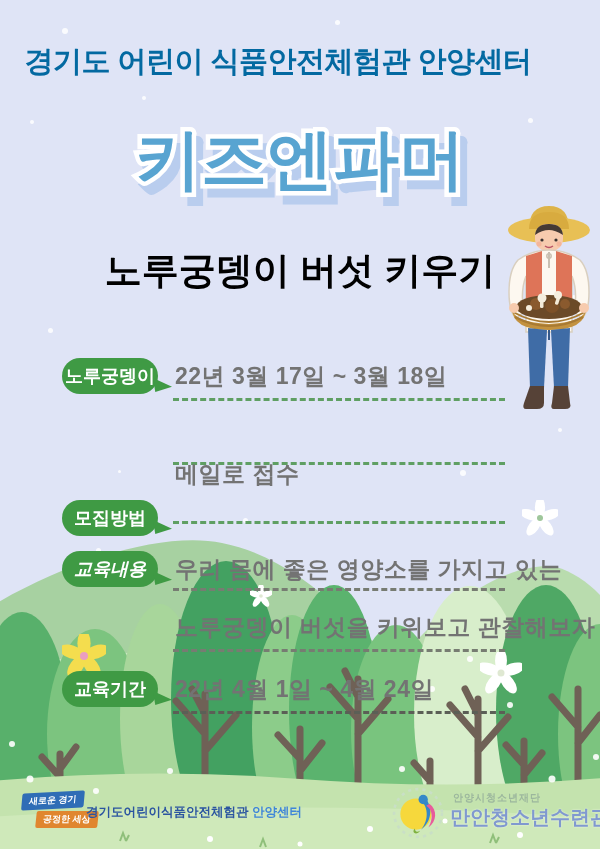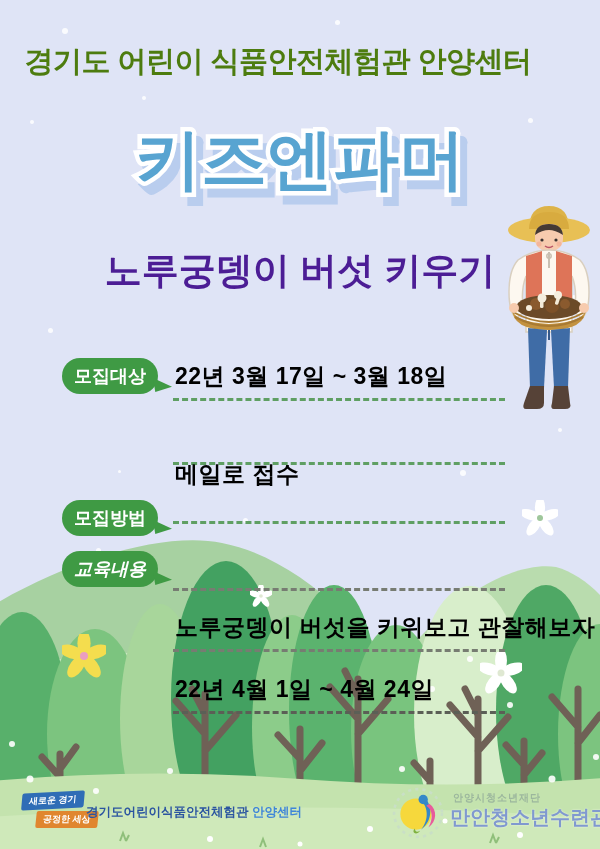--- a/index.html
+++ b/index.html
@@ -8,51 +8,51 @@
   .page {
     position:relative; width:600px; height:849px;
     background:#dfe4f6; overflow:hidden;
   }
   
   .dot { position:absolute; background:#ffffff; border-radius:50%; opacity:.85; }
 
   
   .org-line {
     position:absolute; top:42px; left:0; width:556px; text-align:center;
-    font-size:29px; font-weight:800; color:#4d7c0f; letter-spacing:-0.5px;
+    font-size:29px; font-weight:800; color:#0369a1; letter-spacing:-0.5px;
     white-space:nowrap;
   }
   .big-title-wrap { position:absolute; top:126px; left:0; width:496px; height:90px; }
   .big-title-layer {
     position:absolute; left:0; width:600px; text-align:center;
     font-size:66px; font-weight:800; line-height:1; white-space:nowrap;
   }
   .bt-shadow { color:#b9cdee; -webkit-text-stroke:9px #b9cdee; transform:translate(7px,9px); }
   .bt-outline { color:#ffffff; -webkit-text-stroke:9px #ffffff; }
   .bt-fill { color:#58a4d1; }
   .subtitle {
     position:absolute; top:246px; left:0; width:600px; text-align:center;
-    font-size:37px; font-weight:800; color:#4c1d95; white-space:nowrap;
+    font-size:37px; font-weight:800; color:#000000; white-space:nowrap;
   }
 
   
   .bubble {
     position:absolute; left:62px; width:96px; height:36px;
     background:#3f9a44; border-radius:18px;
     display:flex; align-items:center; justify-content:center;
     color:#ffffff; font-weight:bold; font-size:18px; white-space:nowrap;
   }
   .bubble::after {
     content:""; position:absolute; right:-14px; bottom:2px;
     width:19px; height:14px; background:#3f9a44;
     clip-path:polygon(0 0, 100% 62%, 12% 100%);
   }
   .row-text {
     position:absolute; left:175px; font-size:23px; font-weight:bold;
-    color:#000000; white-space:nowrap; letter-spacing:0.5px;
+    color:#737373; white-space:nowrap; letter-spacing:0.5px;
   }
   .dash { position:absolute; left:173px; width:332px; border-top:3px dashed #5f9f63; }
   .dash.gray { border-top-color:#777c72; }
   .dash.dark { border-top-color:#5b5f56; }
 
   
   .flower { position:absolute; }
 
   
   .forest { position:absolute; left:0; top:529px; width:600px; height:320px; }
@@ -202,40 +202,44 @@
 
   <div class="org-line">경기도 어린이 식품안전체험관 안양센터</div>
   <div class="big-title-wrap">
     <div class="big-title-layer bt-shadow">키즈엔파머</div>
     <div class="big-title-layer bt-outline">키즈엔파머</div>
     <div class="big-title-layer bt-fill">키즈엔파머</div>
   </div>
   <div class="subtitle">노루궁뎅이 버섯 키우기</div>
 
   <div class="bubble" style="top:358px;">
-      <span>모집대상</span>
+      <span>노루궁뎅이</span>
     </div>
   <div class="row-text" style="top:361px;">22년 3월 17일 ~ 3월 18일</div>
   <div class="dash" style="top:398px;"></div>
 
   <div class="dash" style="top:462px;"></div>
 
   <div class="bubble" style="top:484px;margin-top:16px;">
       <span>모집방법</span>
     </div>
   <div class="row-text" style="top:459px;">메일로 접수</div>
   <div class="dash" style="top:521px;"></div>
 
   <div class="bubble" style="top:551px;font-style:italic;">
       <span>교육내용</span>
     </div>
+  <div class="row-text" style="top:554px;">우리 몸에 좋은 영양소를 가지고 있는</div>
   <div class="dash gray" style="top:588px;"></div>
   <div class="row-text" style="top:612px;">노루궁뎅이 버섯을 키위보고 관찰해보자</div>
   <div class="dash gray" style="top:649px;"></div>
 
+  <div class="bubble" style="top:671px;">
+      <span>교육기간</span>
+    </div>
   <div class="row-text" style="top:674px;">22년 4월 1일 ~ 4월 24일</div>
   <div class="dash dark" style="top:711px;"></div>
 
   <svg class="farmer" viewBox="0 0 108 215">
 
     <path d="M37,29 Q37,6 57,6 Q77,6 77,29 Z" fill="#ddb348"></path>
     <ellipse cx="57" cy="30" rx="41" ry="13" fill="#e8c055"></ellipse>
     <path d="M37,29 Q37,12 57,12 Q77,12 77,29 Z" fill="#d8ab3f"></path>
 
     <rect x="43" y="24" width="28" height="27" rx="12" fill="#f7cbae"></rect>

